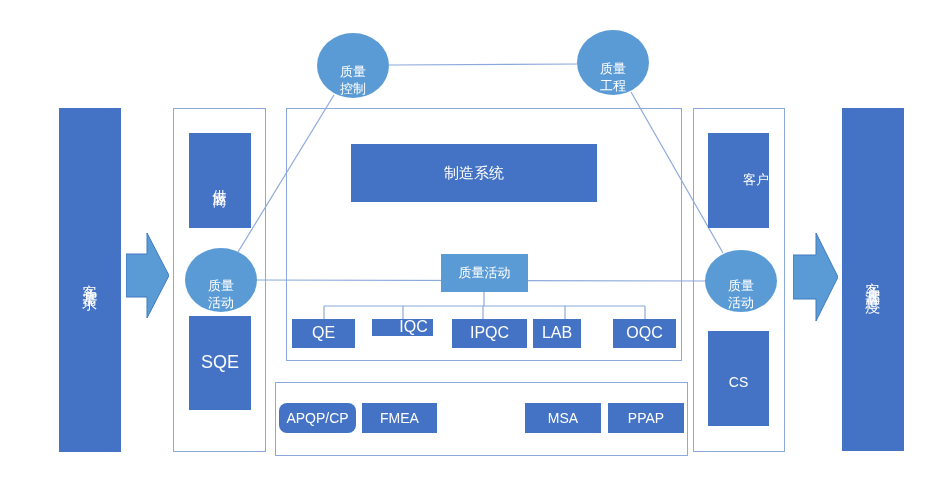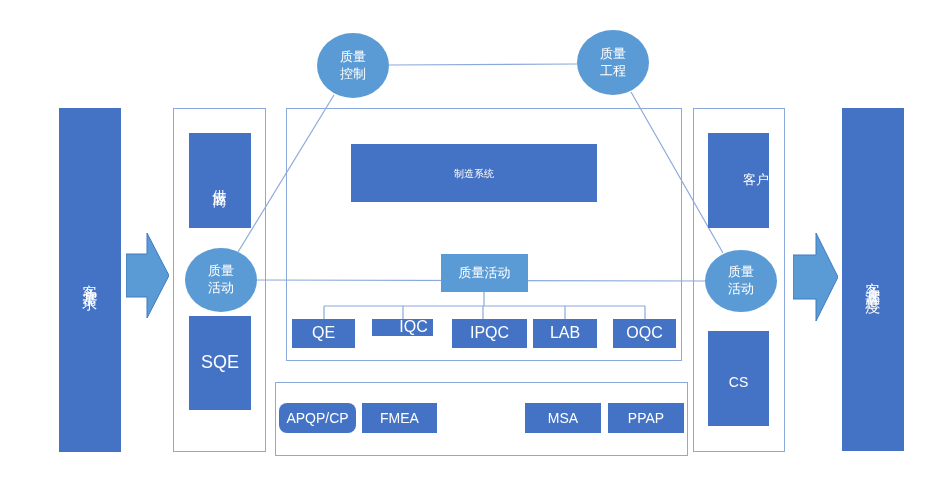--- a/index.html
+++ b/index.html
@@ -38,31 +38,31 @@
     z-index: 3;
     display: flex;
     align-items: center;
     justify-content: center;
     color: var(--text);
     text-align: center;
     line-height: 1.3;
   }
   .dark  { background: var(--dark); }
   .light { background: var(--light); }
-  .ellipse { border-radius: 50%; }
+  .ellipse { border-radius: 50%; align-items: flex-end; }
   .pre { white-space: pre-line; }
   .vtext {
     writing-mode: vertical-rl;
     text-orientation: upright;
     letter-spacing: 4px;
   }
   .bar-label   { font-size: 15px; }
   .supplier-label { font-size: 14px; letter-spacing: 2px; }
   .circle-label { font-size: 13px; }
-  .mfg-label   { font-size: 10px; }
+  .mfg-label   { font-size: 15px; }
   .dept-label  { font-size: 16px; }
   .tool-label  { font-size: 14px; }
   .sqe-label   { font-size: 18px; }
   .cust-label  { font-size: 13px; }
   .cs-label    { font-size: 14px; margin-top: 8px; }
   .qa-box-label { font-size: 13px; }
   .arrow-shape { position: absolute; z-index: 3; }
 </style>
 </head>
 <body>
@@ -124,21 +124,21 @@
 
   <div class="shape dark" style="left:292px; top:319px; width:63px; height:29px;">
     <span class="dept-label">QE</span>
   </div>
   <div class="shape dark" style="left:372px; top:319px; width:61px; height:17px;padding-left:22px;">
     <span class="dept-label">IQC</span>
   </div>
   <div class="shape dark" style="left:452px; top:319px; width:75px; height:29px;">
     <span class="dept-label">IPQC</span>
   </div>
-  <div class="shape dark" style="left:533px; top:319px; width:64px; height:29px;">
+  <div class="shape dark" style="left:533px; top:319px; width:48px; height:29px;">
     <span class="dept-label">LAB</span>
   </div>
   <div class="shape dark" style="left:613px; top:319px; width:63px; height:29px;">
     <span class="dept-label">OQC</span>
   </div>
 
   <div class="shape dark" style="left:279px; top:403px; width:77px; height:30px;border-radius:8px;">
     <span class="tool-label">APQP/CP</span>
   </div>
   <div class="shape dark" style="left:362px; top:403px; width:75px; height:30px;">

